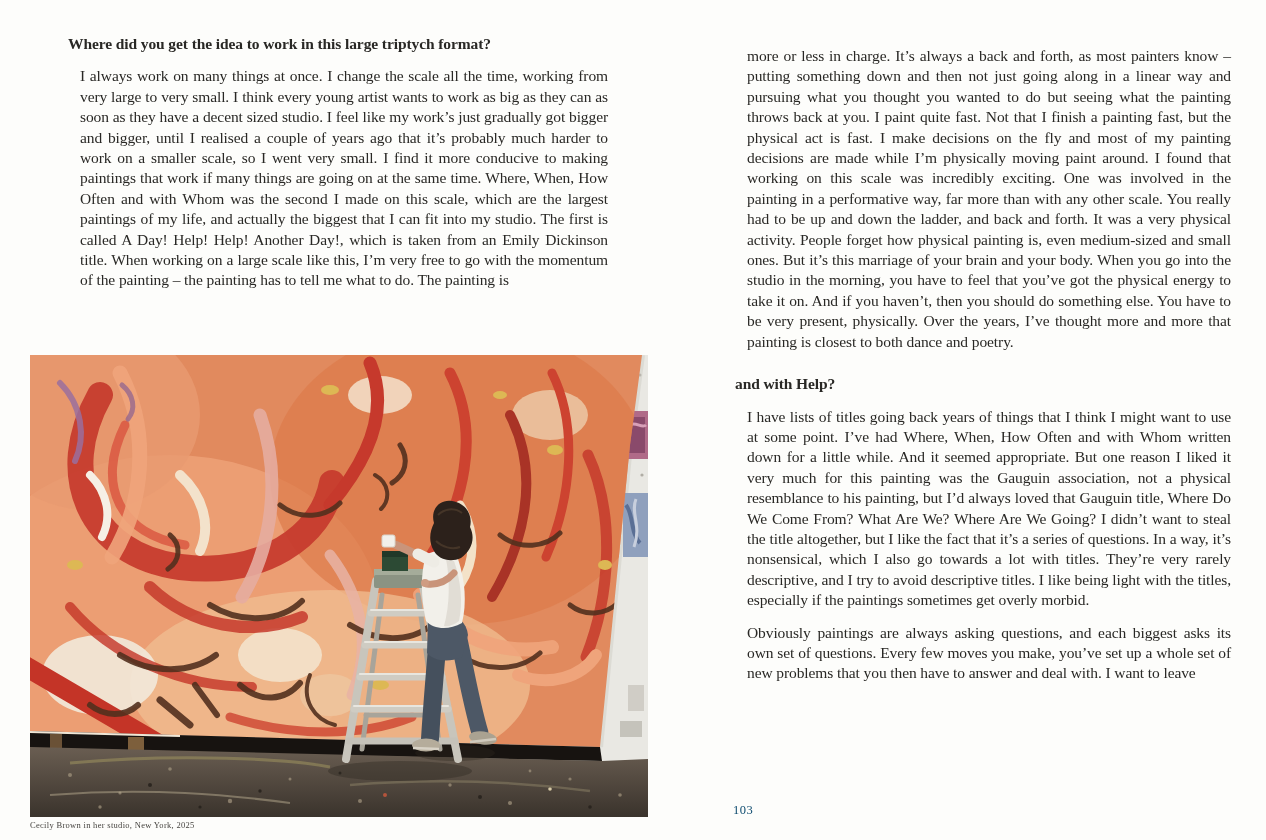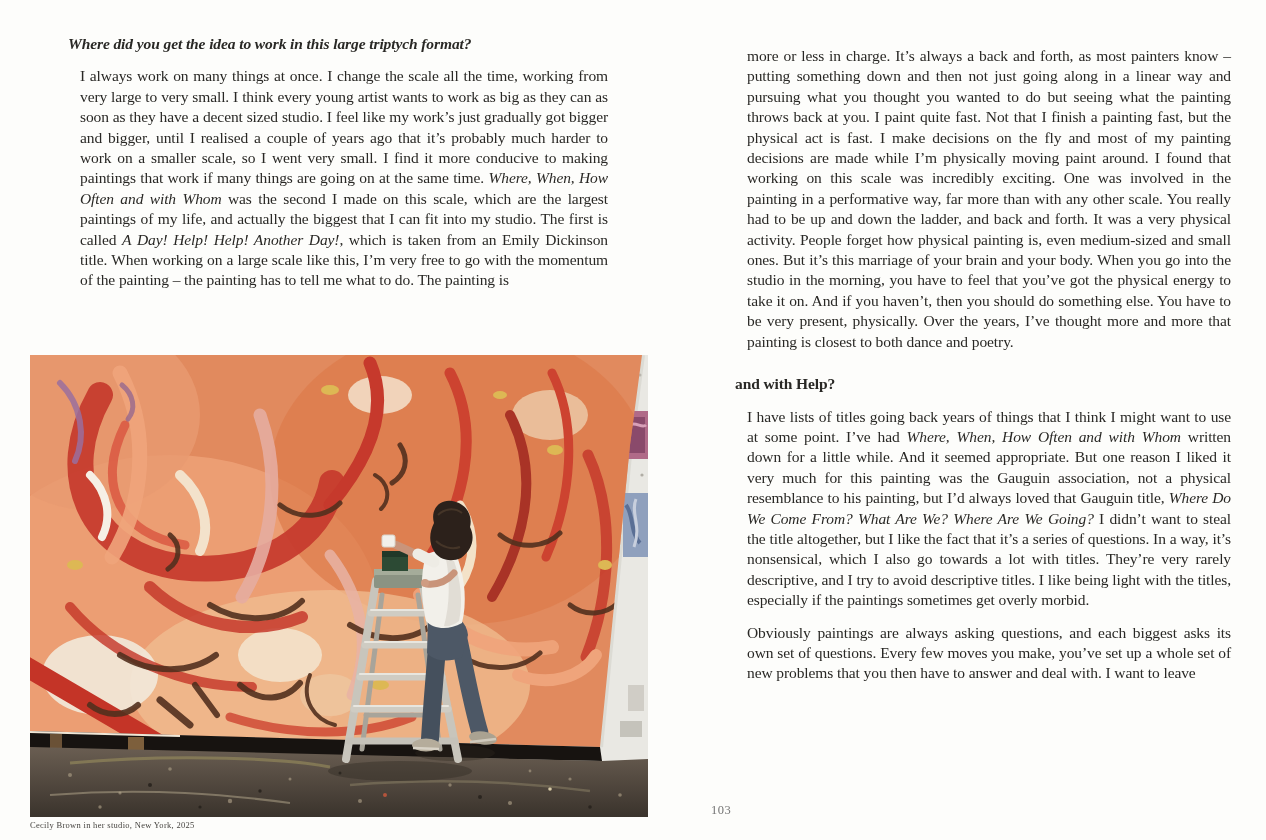--- a/index.html
+++ b/index.html
@@ -16,30 +16,30 @@
   .col {
     position:absolute;
     font-size:15.5px; line-height:20.4px;
     text-align:justify; letter-spacing:-0.1px;
   }
   .col-left  { left:68px;  top:34px; width:552px; }
   .col-right { left:735px; top:34px; width:508px; }
   p { margin:12px; }
   .q { font-weight:700; margin:0; }
   .q-gap { margin-top:22px; }
-  .it { font-style:italic; }
+  .it { }
   figure { margin:0; position:absolute; left:30px; top:355px; width:618px; }
   figure svg { display:block; }
   figcaption {
     margin-top:3px; font-size:8.5px; line-height:11px;
     letter-spacing:0.3px; color:#45433f; text-align:left;
   }
   .page-number {
-    position:absolute; left:711px; top:803px;
-    font-size:12.5px; letter-spacing:0.5px; color:#737373;
+    position:absolute; left:733px; top:803px;
+    font-size:12.5px; letter-spacing:0.5px; color:#0c4a6e;
   }
 </style>
 </head>
 <body>
 
 <div class="spread">
 
   <div class="col col-left">
     <p class="q"><span class="it">Where did you get the idea to work in this large triptych format?</span></p>
     <p><span>I always work on many things at once. I change the scale all the time, working from very large to very small. I think every young artist wants to work as big as they can as soon as they have a decent sized studio. I feel like my work’s just gradually got bigger and bigger, until I realised a couple of years ago that it’s probably much harder to work on a smaller scale, so I went very small. I find it more conducive to making paintings that work if many things are going on at the same time. </span><span class="it">Where, When, How Often and with Whom</span><span> was the second I made on this scale, which are the largest paintings of my life, and actually the biggest that I can fit into my studio. The first is called </span><span class="it">A Day! Help! Help! Another Day!</span><span>, which is taken from an Emily Dickinson title. When working on a large scale like this, I’m very free to go with the momentum of the painting – the painting has to tell me what to do. The painting is</span></p>

